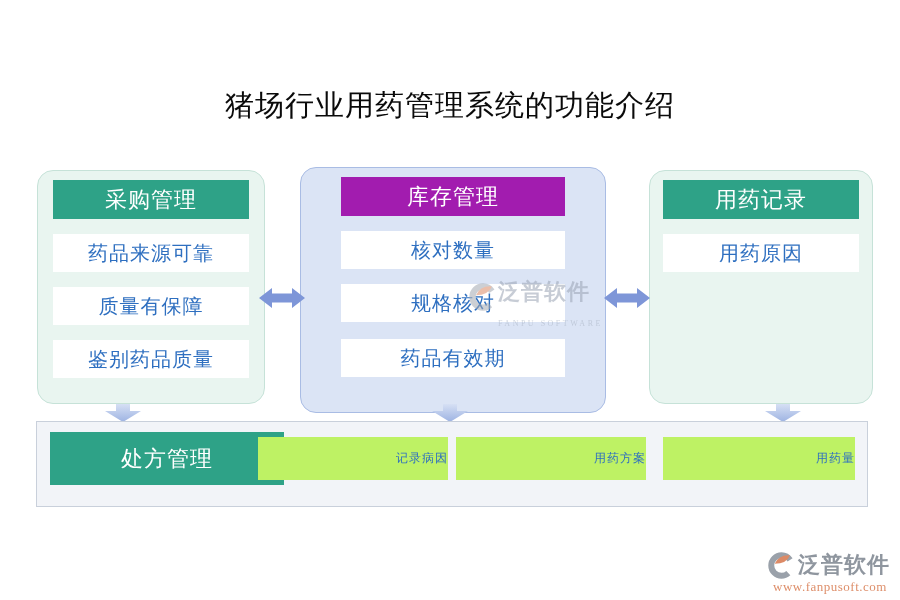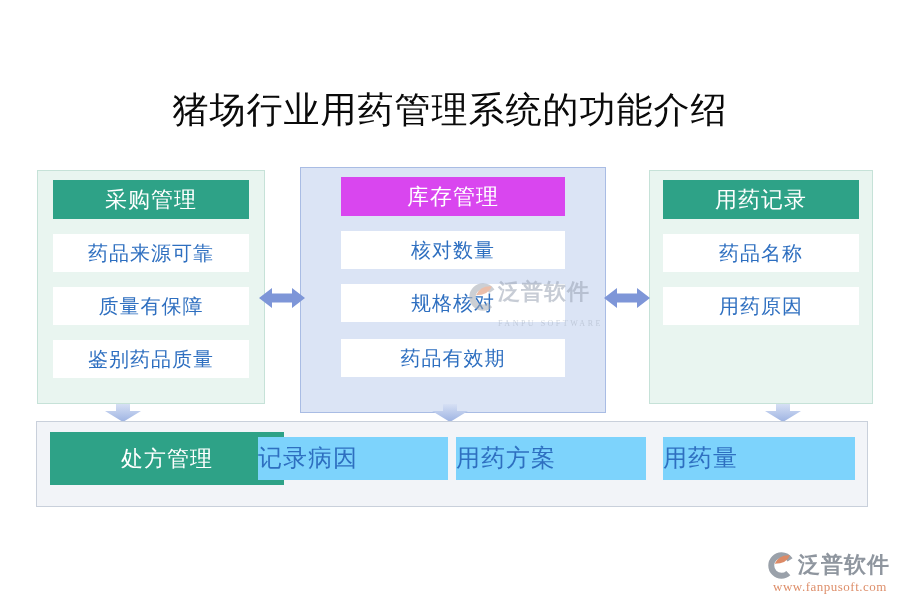--- a/index.html
+++ b/index.html
@@ -2,35 +2,35 @@
 <html><head>
 <meta charset="utf-8">
 <style>
   html,body{margin:0;padding:0;}
   body{
     width:900px;height:600px;position:relative;background:#ffffff;overflow:hidden;
     font-family:"Liberation Serif","DejaVu Serif",serif;
   }
   .title{
     position:absolute;left:0;top:86px;width:900px;text-align:center;
-    font-size:36px;color:#0a0a0a;letter-spacing:1px;font-weight:400;
+    font-size:29px;color:#0a0a0a;letter-spacing:1px;font-weight:400;
   }
   
-  .col{position:absolute;box-sizing:border-box;}
+  .col{position:absolute;box-sizing:border-box;border-radius:16px;}
   .col.green{background:#e9f5f0;border:1px solid #c6e2d8;}
   .col.blue{background:#dbe4f5;border:1px solid #a9bce4;}
   .col-left{left:37px;top:170px;width:228px;height:234px;}
   .col-mid{left:300px;top:167px;width:306px;height:246px;}
   .col-right{left:649px;top:170px;width:224px;height:234px;}
   .col-header{
     margin:9px auto 0 auto;height:39px;line-height:39px;text-align:center;
     color:#ffffff;font-size:22px;letter-spacing:1px;
   }
   .col.green .col-header{background:#2ea287;width:196px;}
-  .col.blue  .col-header{background:#d946ef;width:224px;}
+  .col.blue  .col-header{background:#a21caf;width:224px;}
   .col-item{
     background:#ffffff;height:38px;line-height:38px;text-align:center;
     color:#2e6fc0;font-size:20px;letter-spacing:1px;
   }
   .col.green .col-item{width:196px;margin:15px auto 0 auto;}
   .col.blue  .col-item{width:224px;margin:15px auto 0 auto;text-align:center;}
   .col-mid .col-item:last-child{margin-top:17px;}
   
   .harrow{position:absolute;top:285px;width:46px;height:26px;}
   .harrow-1{left:259px;}
@@ -42,22 +42,22 @@
   
   .bottom-panel{
     position:absolute;left:36px;top:421px;width:832px;height:86px;
     background:#f2f4f8;border:1px solid #c9d0db;box-sizing:border-box;
   }
   .bp-header{
     position:absolute;left:13px;top:10px;width:234px;height:53px;line-height:53px;
     background:#2ea287;color:#ffffff;font-size:22px;text-align:center;letter-spacing:1px;
   }
   .bp-item{
-    position:absolute;top:15px;height:43px;line-height:43px;background:#7dd3fc;
-    color:#2e6fc0;font-size:24px;text-align:left;letter-spacing:1px;
+    position:absolute;top:15px;height:43px;line-height:43px;background:#bef264;
+    color:#2e6fc0;font-size:12px;text-align:right;letter-spacing:1px;
   }
   .bp-item-1{left:221px;width:190px;}
   .bp-item-2{left:419px;width:190px;}
   .bp-item-3{left:626px;width:192px;}
   
   .wm-center{
     position:absolute;left:468px;top:280px;display:flex;align-items:flex-start;
     opacity:0.55;pointer-events:none;
   }
   .wm-center .wm-logo{width:30px;height:30px;margin-top:2px;}
@@ -83,21 +83,20 @@
 
 <div class="col blue col-mid">
   <div class="col-header">库存管理</div>
   <div class="col-item">核对数量</div>
   <div class="col-item">规格核对</div>
   <div class="col-item">药品有效期</div>
 </div>
 
 <div class="col green col-right">
   <div class="col-header">用药记录</div>
-  <div class="col-item">药品名称</div>
   <div class="col-item">用药原因</div>
 </div>
 
 <div class="harrow harrow-1">
   <svg width="46" height="26" viewBox="0 0 46 26">
       <path d="M0 13 L13 3 L13 8.5 L33 8.5 L33 3 L46 13 L33 23 L33 17.5 L13 17.5 L13 23 Z" fill="#7e96d8"></path>
     </svg>
 </div>
 <div class="harrow harrow-2">
   <svg width="46" height="26" viewBox="0 0 46 26">

